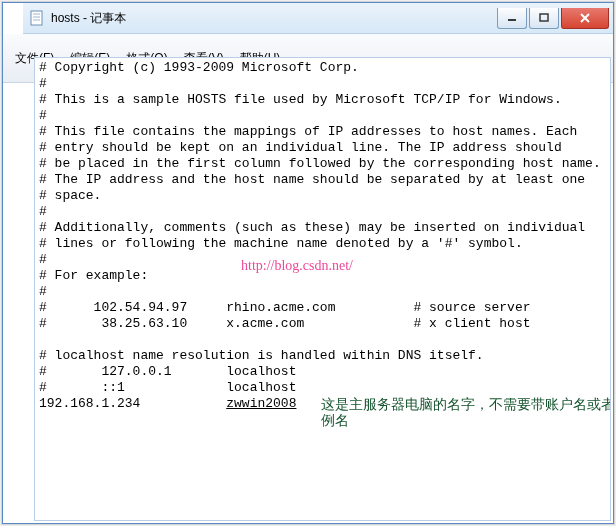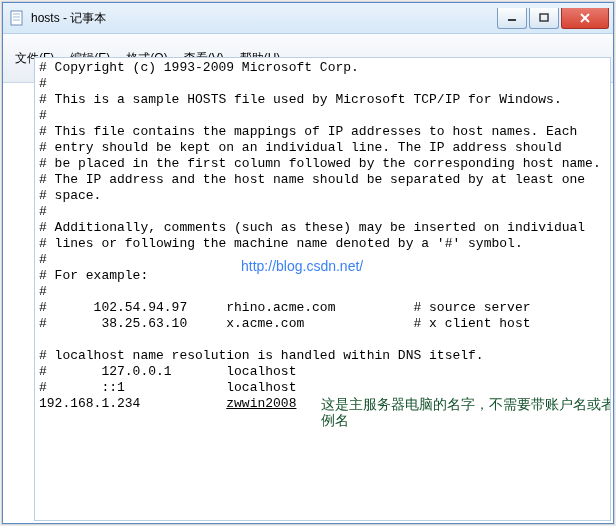--- a/index.html
+++ b/index.html
@@ -3,20 +3,21 @@
 <meta charset="utf-8">
 <style>
   html, body { margin: 0; padding: 0; font-family: "Segoe UI", Tahoma, sans-serif; font-size: 12px; background: #eee; }
   .window {
     width: 612px; height: 522px; position: relative; margin: 2px auto;
     background: #fff; border: 1px solid #5a8ac6; box-shadow: 0 0 0 1px rgba(0,0,0,.1); box-sizing: border-box;
   }
   .titlebar {
     height: 30px; background: linear-gradient(#eaf3fb, #d7e8f7); display: flex; align-items: center;
     border-bottom: 1px solid #b8cfe5;
+    margin-left: 20px;
   }
   .app-icon { width: 16px; height: 16px; margin: 0 6px; }
   .titletext { flex: 1; font-size: 12px; color: #000; }
   .win-buttons { display: flex; height: 20px; margin-right: 4px; }
   .wbtn {
     width: 28px; height: 20px; margin-left: 2px; border: 1px solid #7a9cbf; border-top: none;
     display: flex; align-items: center; justify-content: center; border-radius: 0 0 3px 3px;
     background: linear-gradient(#fdfdfe, #d7e6f4);
   }
   .wbtn-close {
@@ -27,21 +28,21 @@
     height: 22px; background: linear-gradient(#fafbfd, #e9eef5); display: flex; align-items: center;
     border-bottom: 1px solid #c9d6e6; padding: 13px 4px; font-size: 12px;
   }
   .mitem { padding: 2px 8px; color: #000; border-radius: 2px; }
   .editor {
     position: absolute; top: 54px; left: 2px; right: 2px; bottom: 2px;
     border: 1px solid #b8cfe5; background: #fff; overflow: hidden;
     font-family: "SimSun", "NSimSun", "Courier New", monospace; font-size: 13px;
     line-height: 16px; color: #000; white-space: pre; padding: 2px 4px; margin-left: 29px;
   }
-  .watermark { position: absolute; left: 206px; top: 200px; color: #3b82f6; font-size: 14px; font-family: Liberation Sans, sans-serif; pointer-events: none; }
+  .watermark { position: absolute; left: 206px; top: 200px; color: #ec4899; font-size: 14px; font-family: Liberation Serif, serif; pointer-events: none; }
   .underline { text-decoration: underline; text-align: right; }
   .ann { position: absolute; left: 286px; top: 338px; width: 310px; color: #14532d; font-size: 14px;
          font-family: Liberation Sans, sans-serif; white-space: normal; line-height: 16px; }
 </style>
 </head>
 <body>
 
 <div class="window">
   <div class="titlebar">
     <span class="app-icon">

